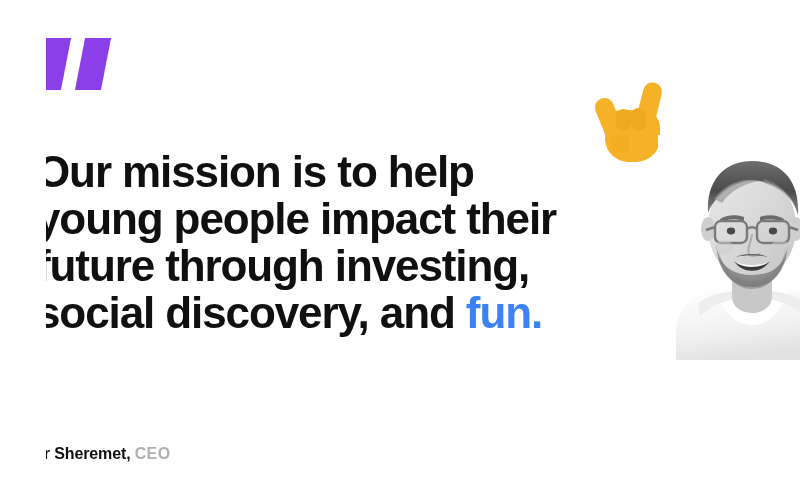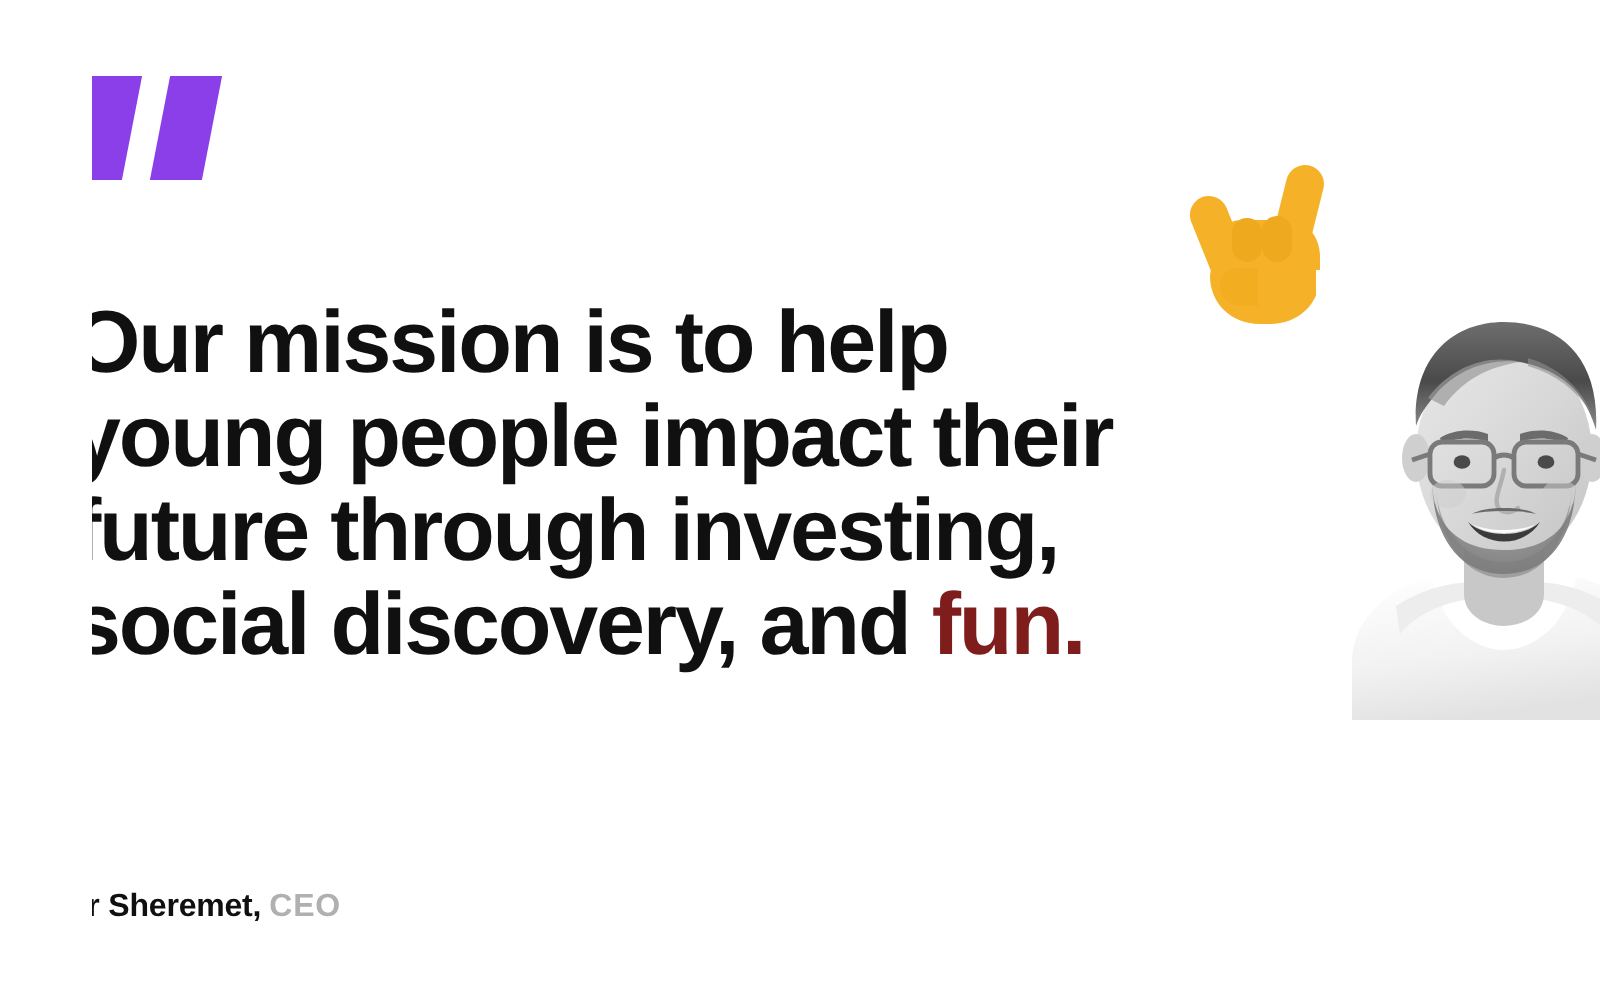--- a/index.html
+++ b/index.html
@@ -50,21 +50,21 @@
     font-weight: 800;
     letter-spacing: -1.1px;
     color: #101010;
     white-space: nowrap;
   }
   .quote-line {
     display: block;
     height: 47px;
   }
   .accent {
-    color: #7f1d1d;
+    color: #3b82f6;
   }
 
   
   #emoji-horns {
     position: absolute;
     left: 527px;
     top: 62px;
     width: 112px;
     height: 112px;
     font-size: 100px;

